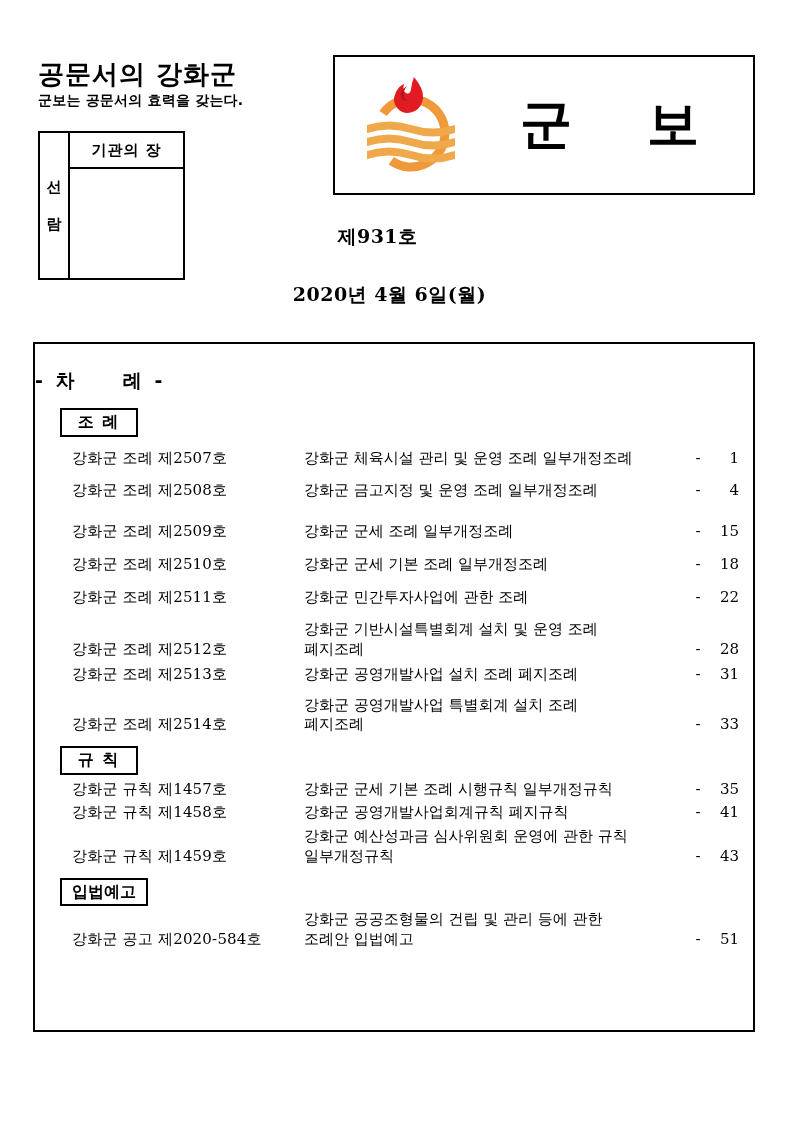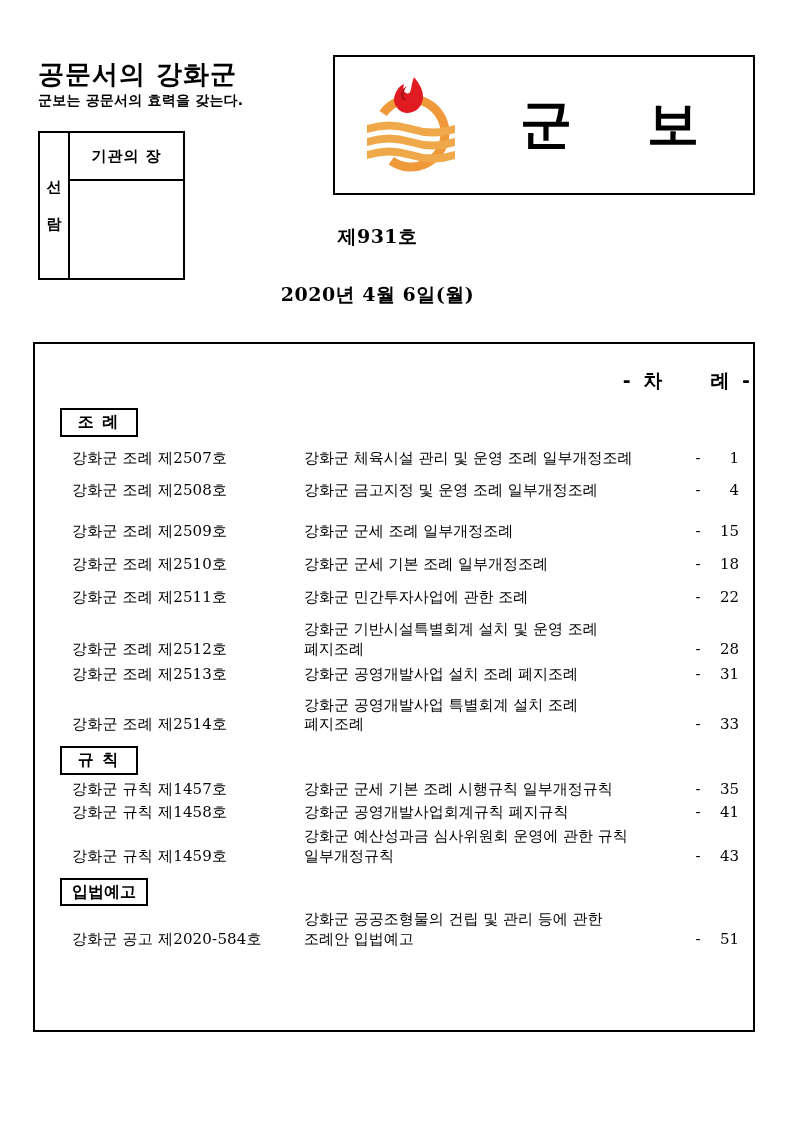--- a/index.html
+++ b/index.html
@@ -63,21 +63,21 @@
     font-weight: bold;
     line-height: 1.0;
     margin: 11px 0;
   }
   #approval-right-col {
     flex: 1;
     display: flex;
     flex-direction: column;
   }
   #approval-head-cell {
-    height: 48px;
+    height: 36px;
     border-bottom: 2px solid #000;
     display: flex;
     align-items: center;
     justify-content: center;
     font-family: "DejaVu Sans", "Liberation Sans", sans-serif;
     font-size: 15px;
     font-weight: bold;
     letter-spacing: 1px;
   }
   #approval-body-cell { flex: 1; }
@@ -118,21 +118,21 @@
     top: 224px;
     width: 755px;
     text-align: center;
     font-family: "DejaVu Serif", "Liberation Serif", serif;
     font-weight: bold;
     font-size: 19px;
     letter-spacing: 0.5px;
   }
   #issue-date {
     position: absolute;
-    left: 0;
+    left: 12px;
     top: 282px;
     width: 755px;
     text-align: center;
     font-family: "DejaVu Serif", "Liberation Serif", serif;
     font-weight: bold;
     font-size: 19px;
     letter-spacing: 0.5px;
   }
 
   
@@ -140,21 +140,21 @@
     position: absolute;
     left: 33px;
     top: 342px;
     width: 722px;
     height: 690px;
     border: 2px solid #000;
     background: #fff;
   }
   #toc-title {
     margin-top: 24px;
-    text-align: right;
+    text-align: left;
     font-family: "DejaVu Sans", "Liberation Sans", sans-serif;
     font-weight: bold;
     font-size: 19px;
     letter-spacing: 3px;
   }
   #toc-title .spacer { display: inline-block; width: 26px; }
 
   .section { margin-top: 6px; }
   .section-badge {
     display: inline-block;

